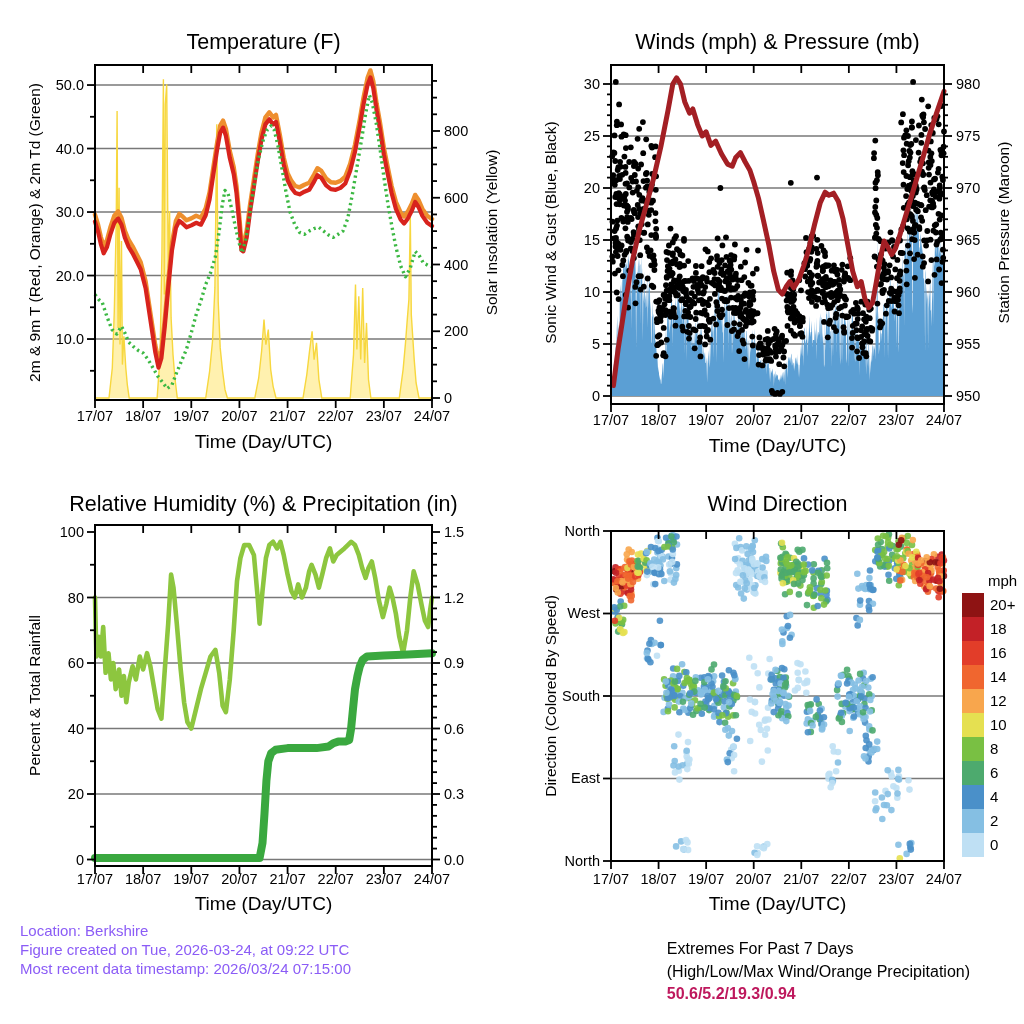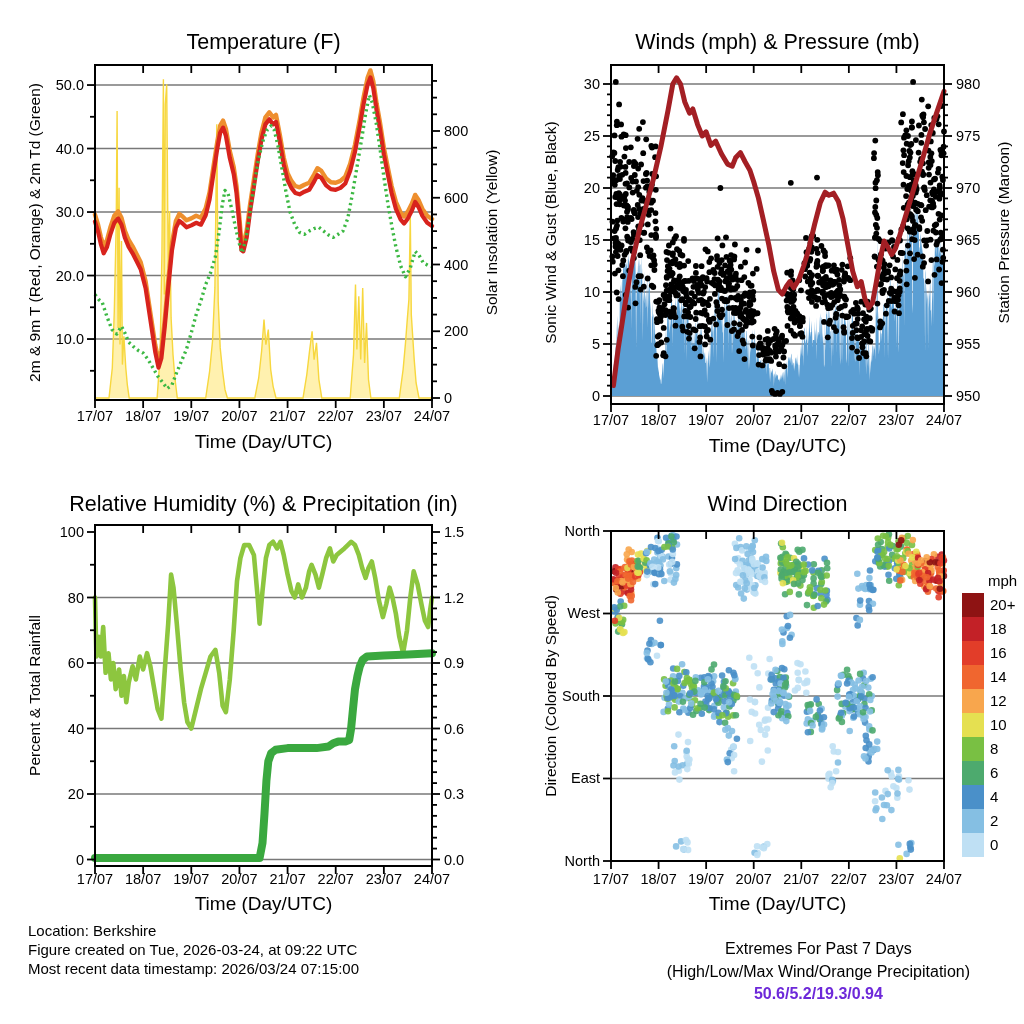--- a/index.html
+++ b/index.html
@@ -1,20 +1,20 @@
 <!DOCTYPE html>
 <html><head>
 <meta charset="utf-8">
 <style>
   html,body{margin:0;padding:0;background:#fff;}
   #fig{position:relative;width:1024px;height:1024px;background:#fff;overflow:hidden;
        font-family:"Liberation Sans", sans-serif;}
   #chart{position:absolute;left:0;top:0;}
-  .footer-left{position:absolute;left:28px;top:921px;font-size:15px;line-height:19px;color:#000000;}
-  .footer-right{position:absolute;right:54px;top:938px;font-size:16px;line-height:22.5px;color:#000;text-align:center;}
+  .footer-left{position:absolute;left:20px;top:921px;font-size:15px;line-height:19px;color:#8b5cf6;}
+  .footer-right{position:absolute;right:54px;top:938px;font-size:16px;line-height:22.5px;color:#000;text-align:left;}
   .footer-right .vals{font-weight:bold;}
 </style>
 </head>
 <body>
 
 <div id="fig">
   <svg id="chart" width="1024" height="1024" viewBox="0 0 1024 1024">
       <g>
         <line x1="95" y1="85.04000000000002" x2="432" y2="85.04000000000002" stroke="#787878" stroke-width="1.6"></line>
         <line x1="95" y1="148.54" x2="432" y2="148.54" stroke="#787878" stroke-width="1.6"></line>
@@ -2657,15 +2657,15 @@
 
   <div class="footer-left">
     <div>Location: Berkshire</div>
     <div>Figure created on Tue, 2026-03-24, at 09:22 UTC</div>
     <div>Most recent data timestamp: 2026/03/24 07:15:00</div>
   </div>
 
   <div class="footer-right">
     <div>Extremes For Past 7 Days</div>
     <div>(High/Low/Max Wind/Orange Precipitation)</div>
-    <div class="vals" id="extremes-values" style="color: #6d28d9;">50.6/5.2/19.3/0.94</div>
+    <div class="vals" id="extremes-values" style="color: #be185d;">50.6/5.2/19.3/0.94</div>
   </div>
 </div>
 
 </body></html>

